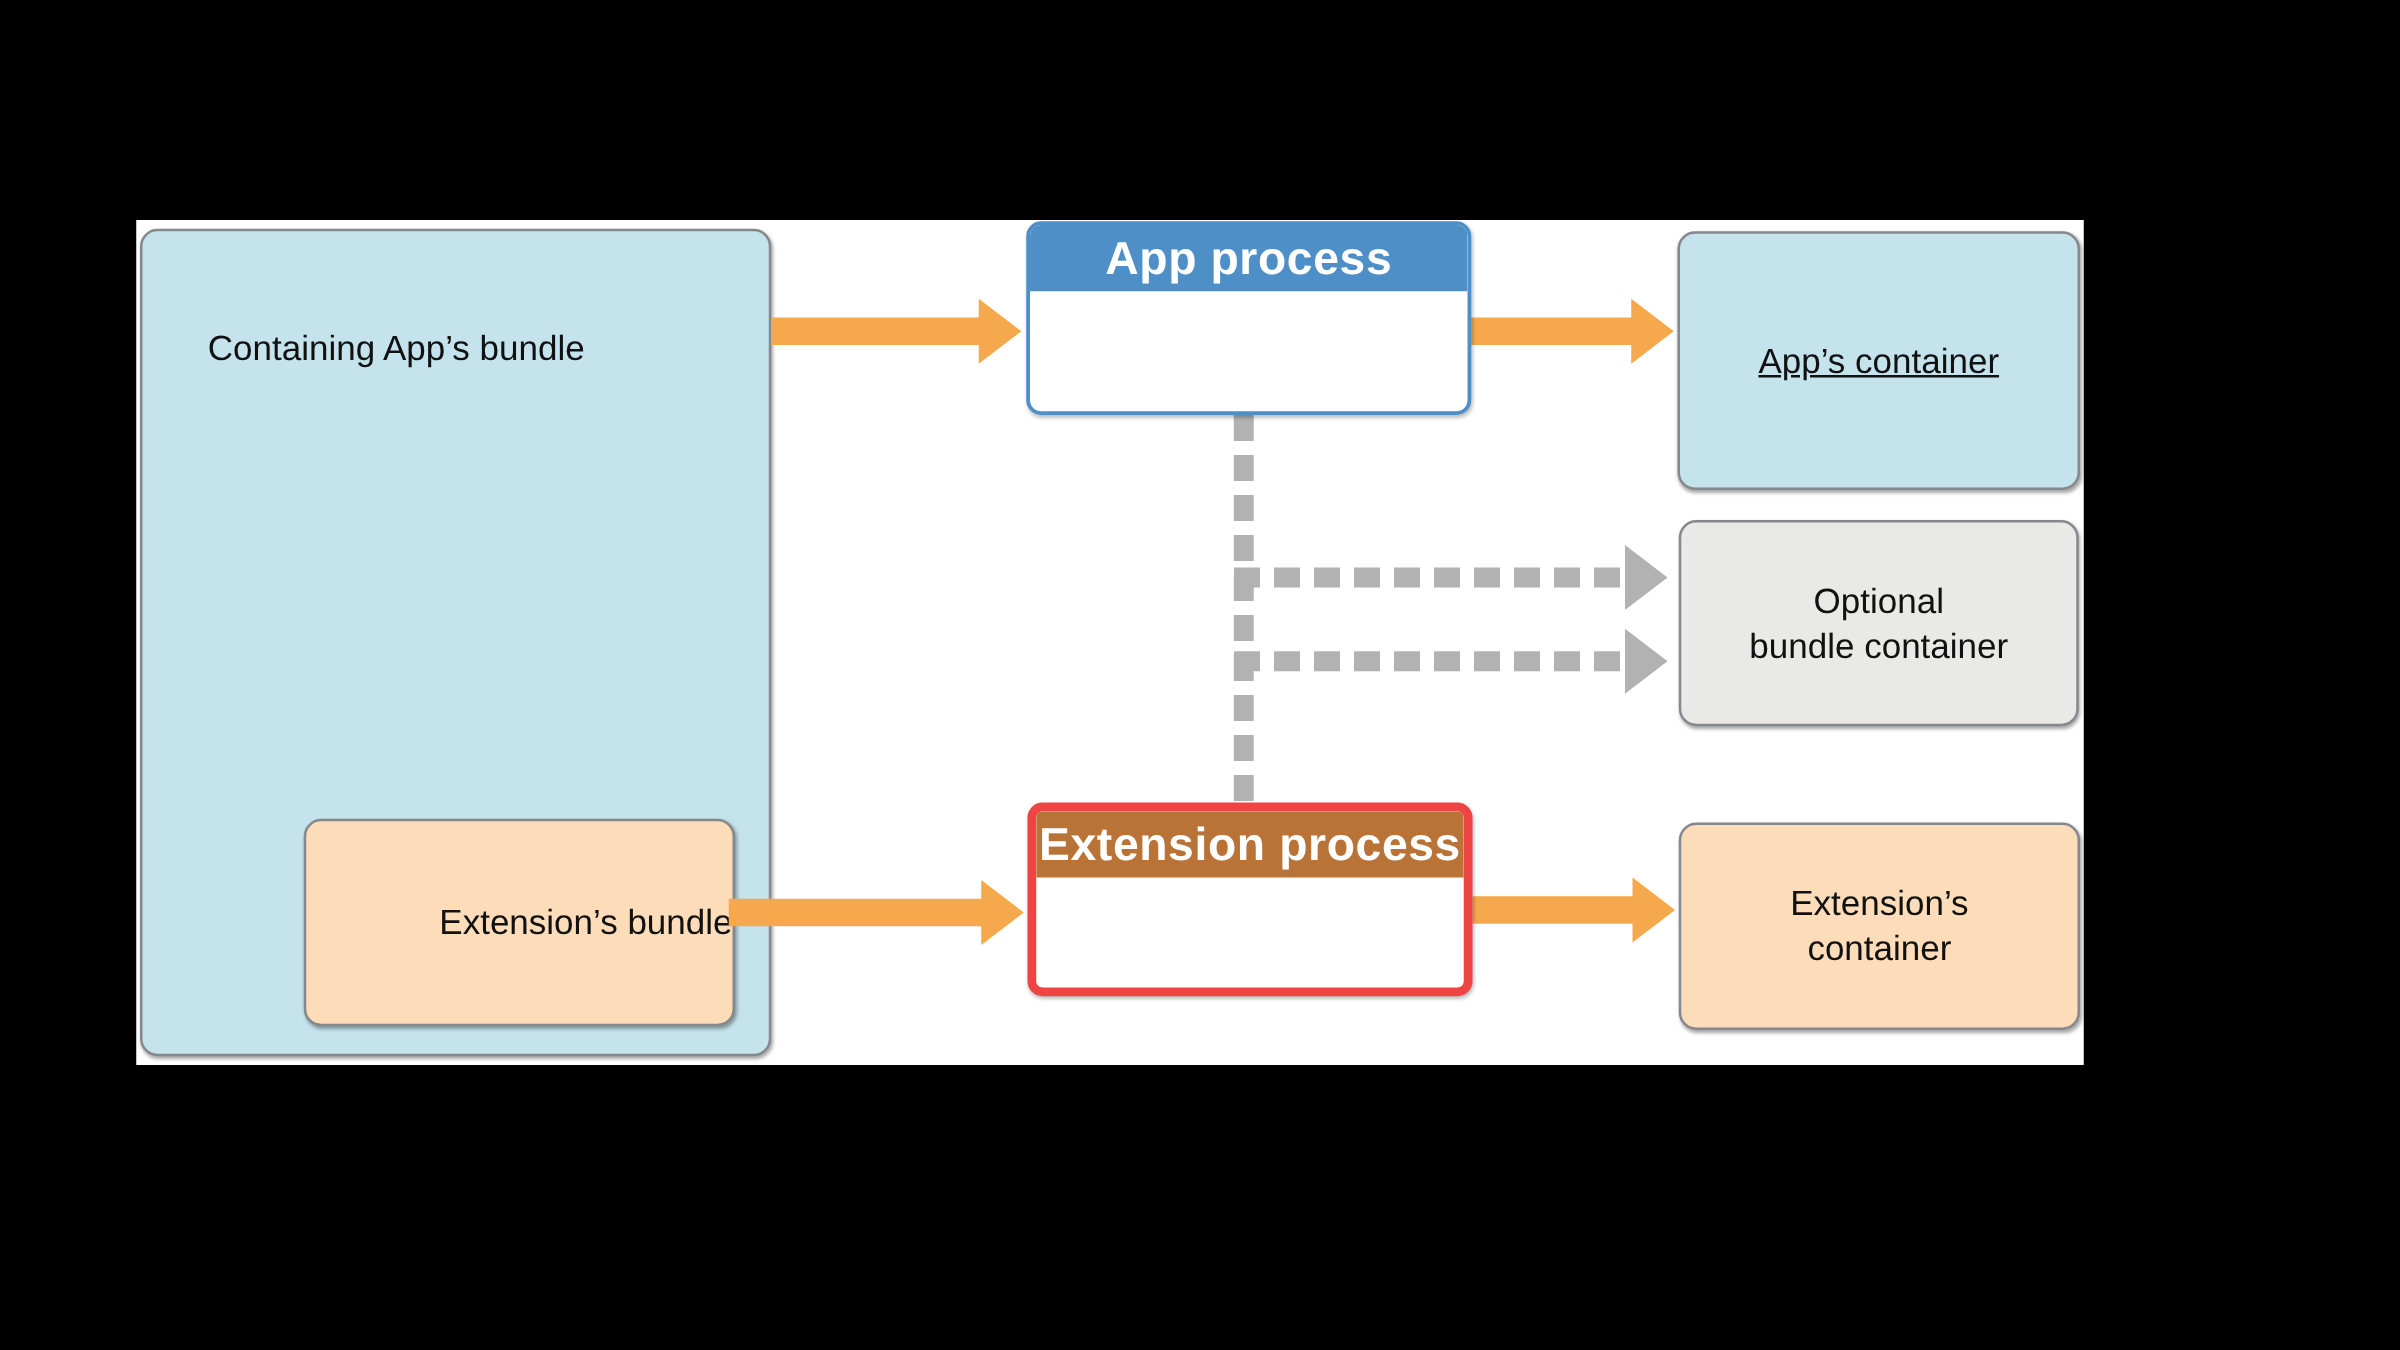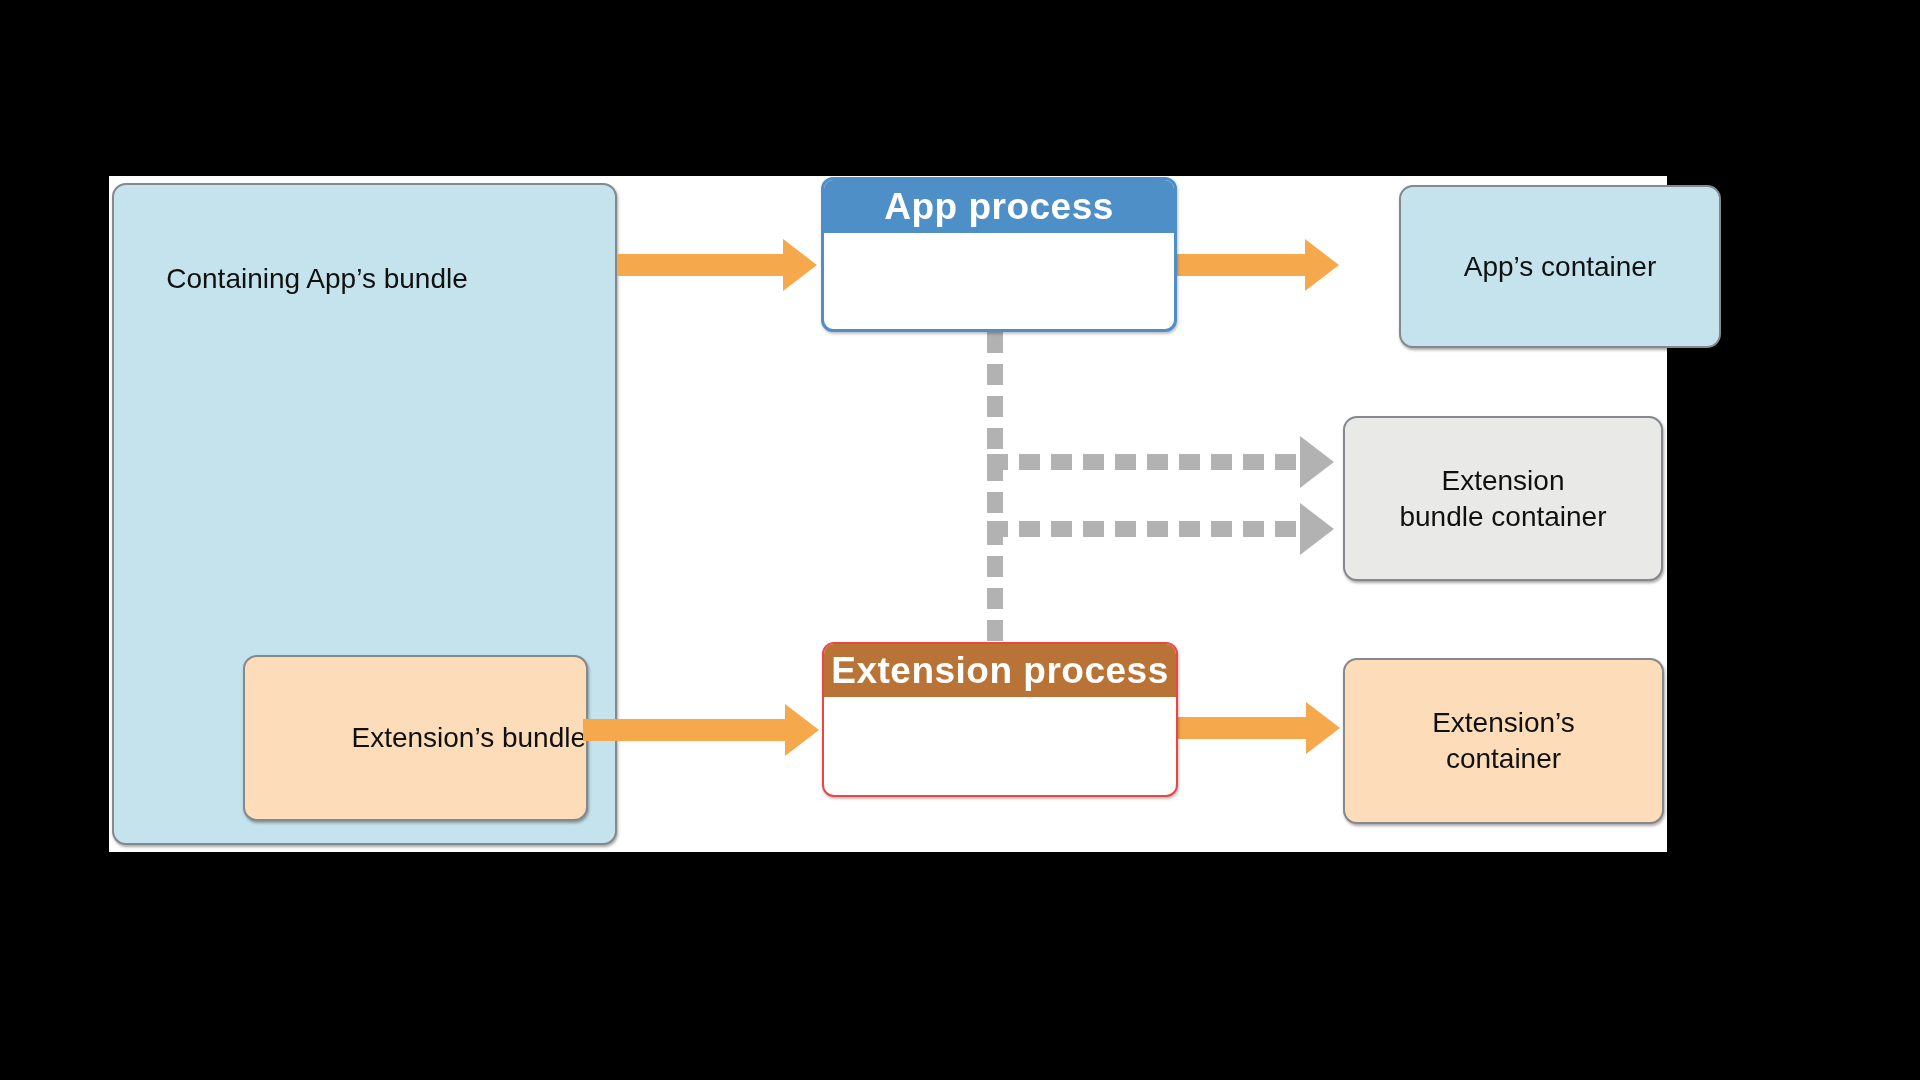--- a/index.html
+++ b/index.html
@@ -27,37 +27,37 @@
   .fill-blue{background:#c5e3ed;}
   .fill-peach{background:#fcdcb9;}
   .fill-gray{background:#e9eae7;}
 
   .containing-bundle{left:3px;top:7px;width:505px;height:662px;display:block;}
   .containing-bundle .bundle-label{
     position:absolute;left:3px;top:76px;width:400px;text-align:center;
   }
   .extension-bundle{left:129px;top:470px;width:345px;height:166px;justify-content:flex-end;}
 
-  .app-container{left:1290px;top:9px;width:322px;height:163px;}
+  .app-container{left:1233px;top:9px;width:322px;height:207px;text-decoration:underline;}
   .shared-container{left:1234px;top:240px;width:320px;height:165px;flex-direction:column;}
   .ext-container{left:1234px;top:482px;width:321px;height:166px;flex-direction:column;}
 
   .process{
     position:absolute;width:356px;height:155px;
     background:#fff;border-radius:12px;overflow:hidden;
     box-sizing:border-box;
     box-shadow:1px 2px 3px rgba(0,0,0,0.25);
   }
   .process-header{
     height:53px;display:flex;align-items:center;justify-content:center;
     color:#fff;font-weight:bold;font-size:37px;letter-spacing:0.5px;
   }
   .app-process{left:712px;top:1px;border:3px solid #4e8fc7;}
   .app-process .process-header{background:#4e8fc7;}
-  .ext-process{left:713px;top:466px;border:2px solid #ef4444;}
+  .ext-process{left:713px;top:466px;border:7px solid #ef4444;}
   .ext-process .process-header{background:#ba7336;}
 
   
   .shaft{position:absolute;height:22px;background:#f5a84c;}
   .head{
     position:absolute;width:0;height:0;
     border-top:26px solid transparent;
     border-bottom:26px solid transparent;
     border-left:34px solid #f5a84c;
   }
@@ -131,21 +131,21 @@
     <div class="process-header">
       <span>Extension process</span>
     </div>
   </div>
 
   <div class="node fill-blue app-container">
     <span>App’s container</span>
   </div>
 
   <div class="node fill-gray shared-container">
-    <span>Extension</span>
+    <span>Optional</span>
     <span>bundle container</span>
   </div>
 
   <div class="node fill-peach ext-container">
     <span>Extension’s</span>
     <span>container</span>
   </div>
 
 </div>
 

